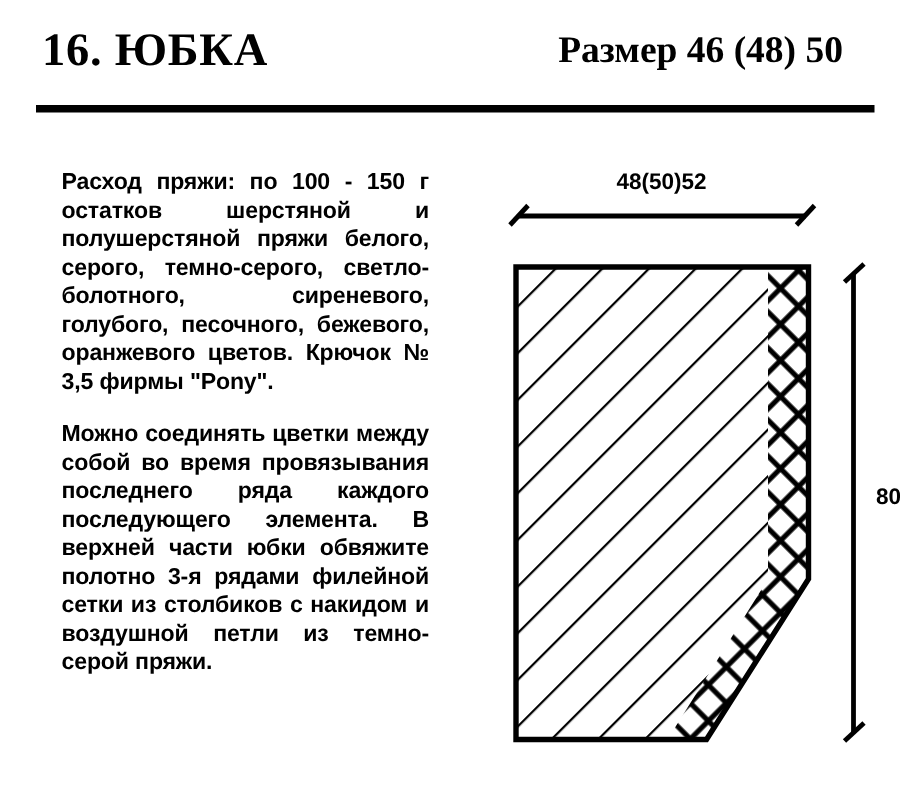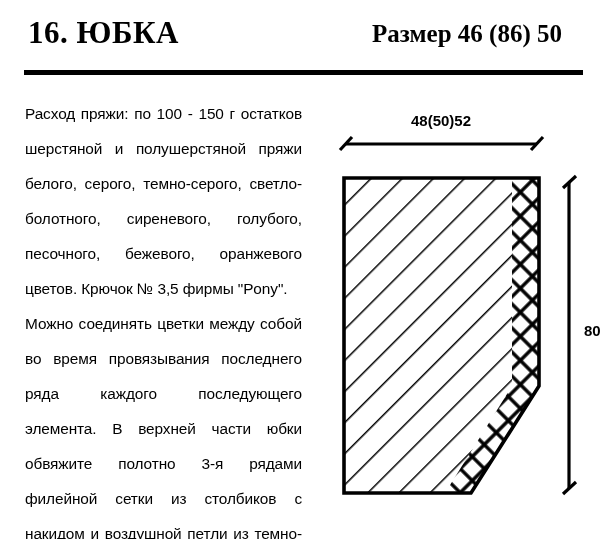--- a/index.html
+++ b/index.html
@@ -55,26 +55,26 @@
   }
 
   
   #instructions {
     position: absolute;
     left: 25px;
     top: 96px;
     width: 277px;
   }
   .para {
-    font-weight: normal;
+    font-weight: bold;
     font-size: 15.4px;
-    line-height: 35px;
+    line-height: 19px;
     text-align: justify;
     text-justify: inter-word;
-    margin: 0;
+    margin: 16px;
     letter-spacing: -0.1px;
   }
 
   
   #schematic {
     position: absolute;
     left: 328px;
     top: 96px;
     width: 286px;
     height: 440px;
@@ -87,21 +87,21 @@
     font-size: 15px;
     font-weight: bold;
     fill: #000000;
   }
 </style>
 </head>
 <body>
 
 <div id="header">
   <div id="pattern-title">16. ЮБКА</div>
-  <div id="size-label">Размер 46 (86) 50</div>
+  <div id="size-label">Размер 46 (48) 50</div>
   <div id="header-rule"></div>
 </div>
 
 <div id="instructions">
   <p class="para">Расход пряжи: по 100 - 150 г остатков шерстяной и полушерстяной пряжи белого, серого, темно-серого, светло-болотного, сиреневого, голубого, песочного, бежевого, оранжевого цветов. Крючок № 3,5 фирмы "Pony".</p>
   <p class="para">Можно соединять цветки между собой во время провязывания последнего ряда каждого последующего элемента. В верхней части юбки обвяжите полотно 3-я рядами филейной сетки из столбиков с накидом и воздушной петли из темно-серой пряжи.</p>
 </div>
 
 <div id="schematic">
   <svg width="286" height="440" viewBox="0 0 286 440" xmlns="http://www.w3.org/2000/svg">

